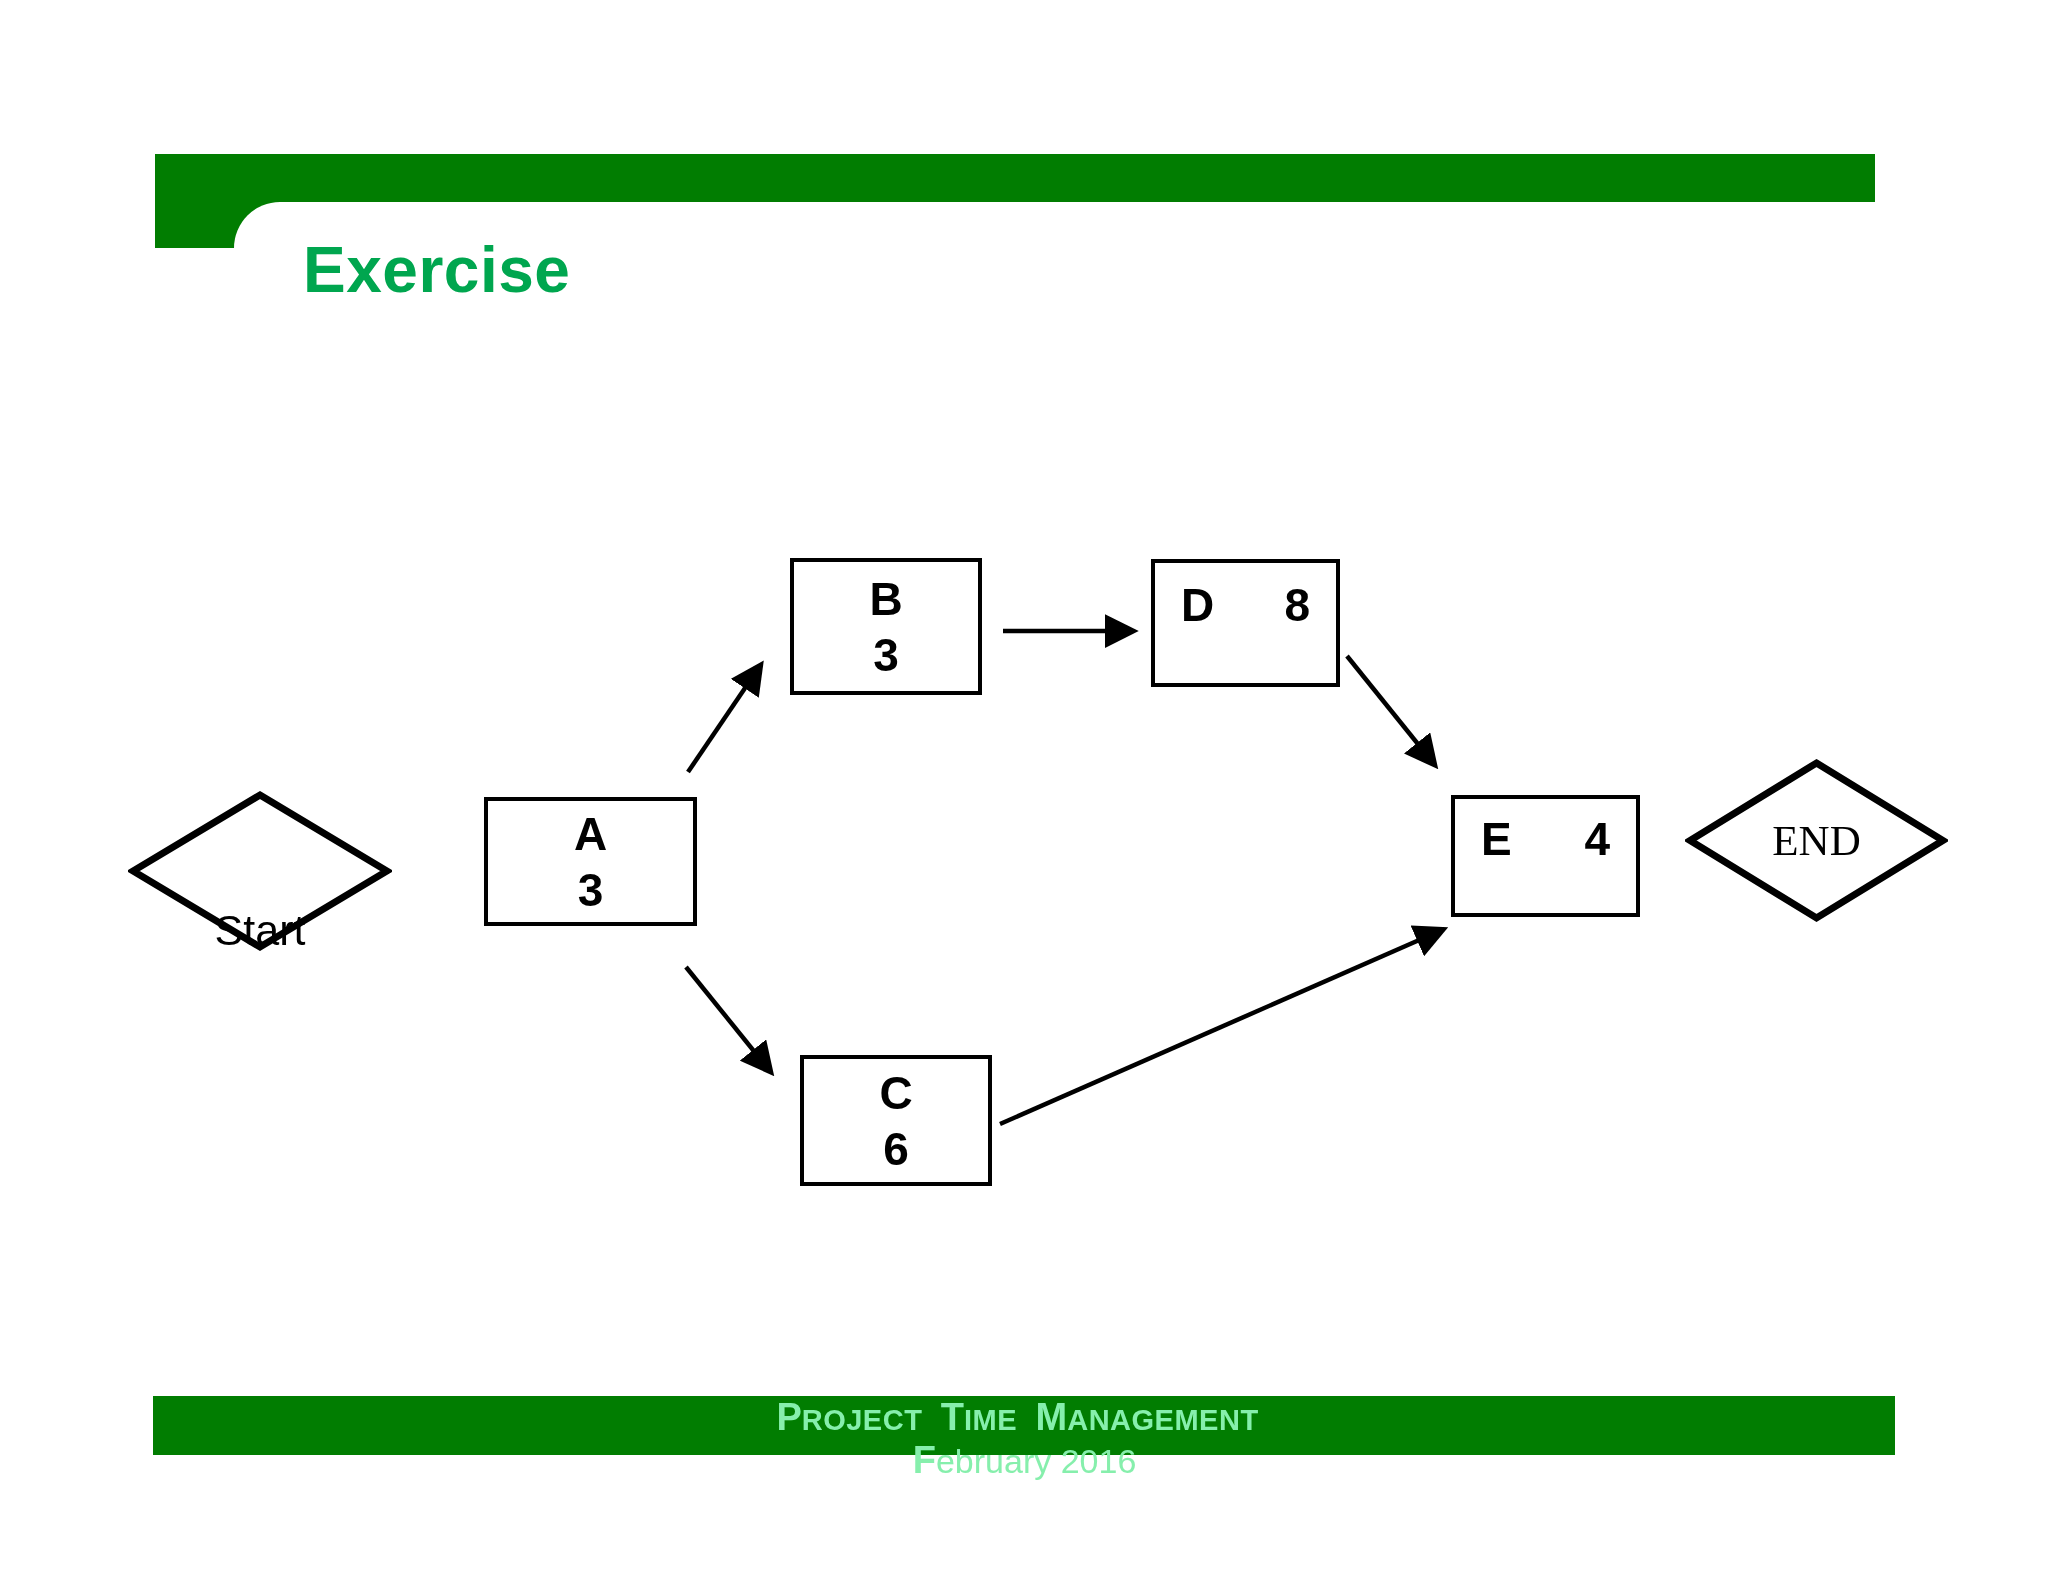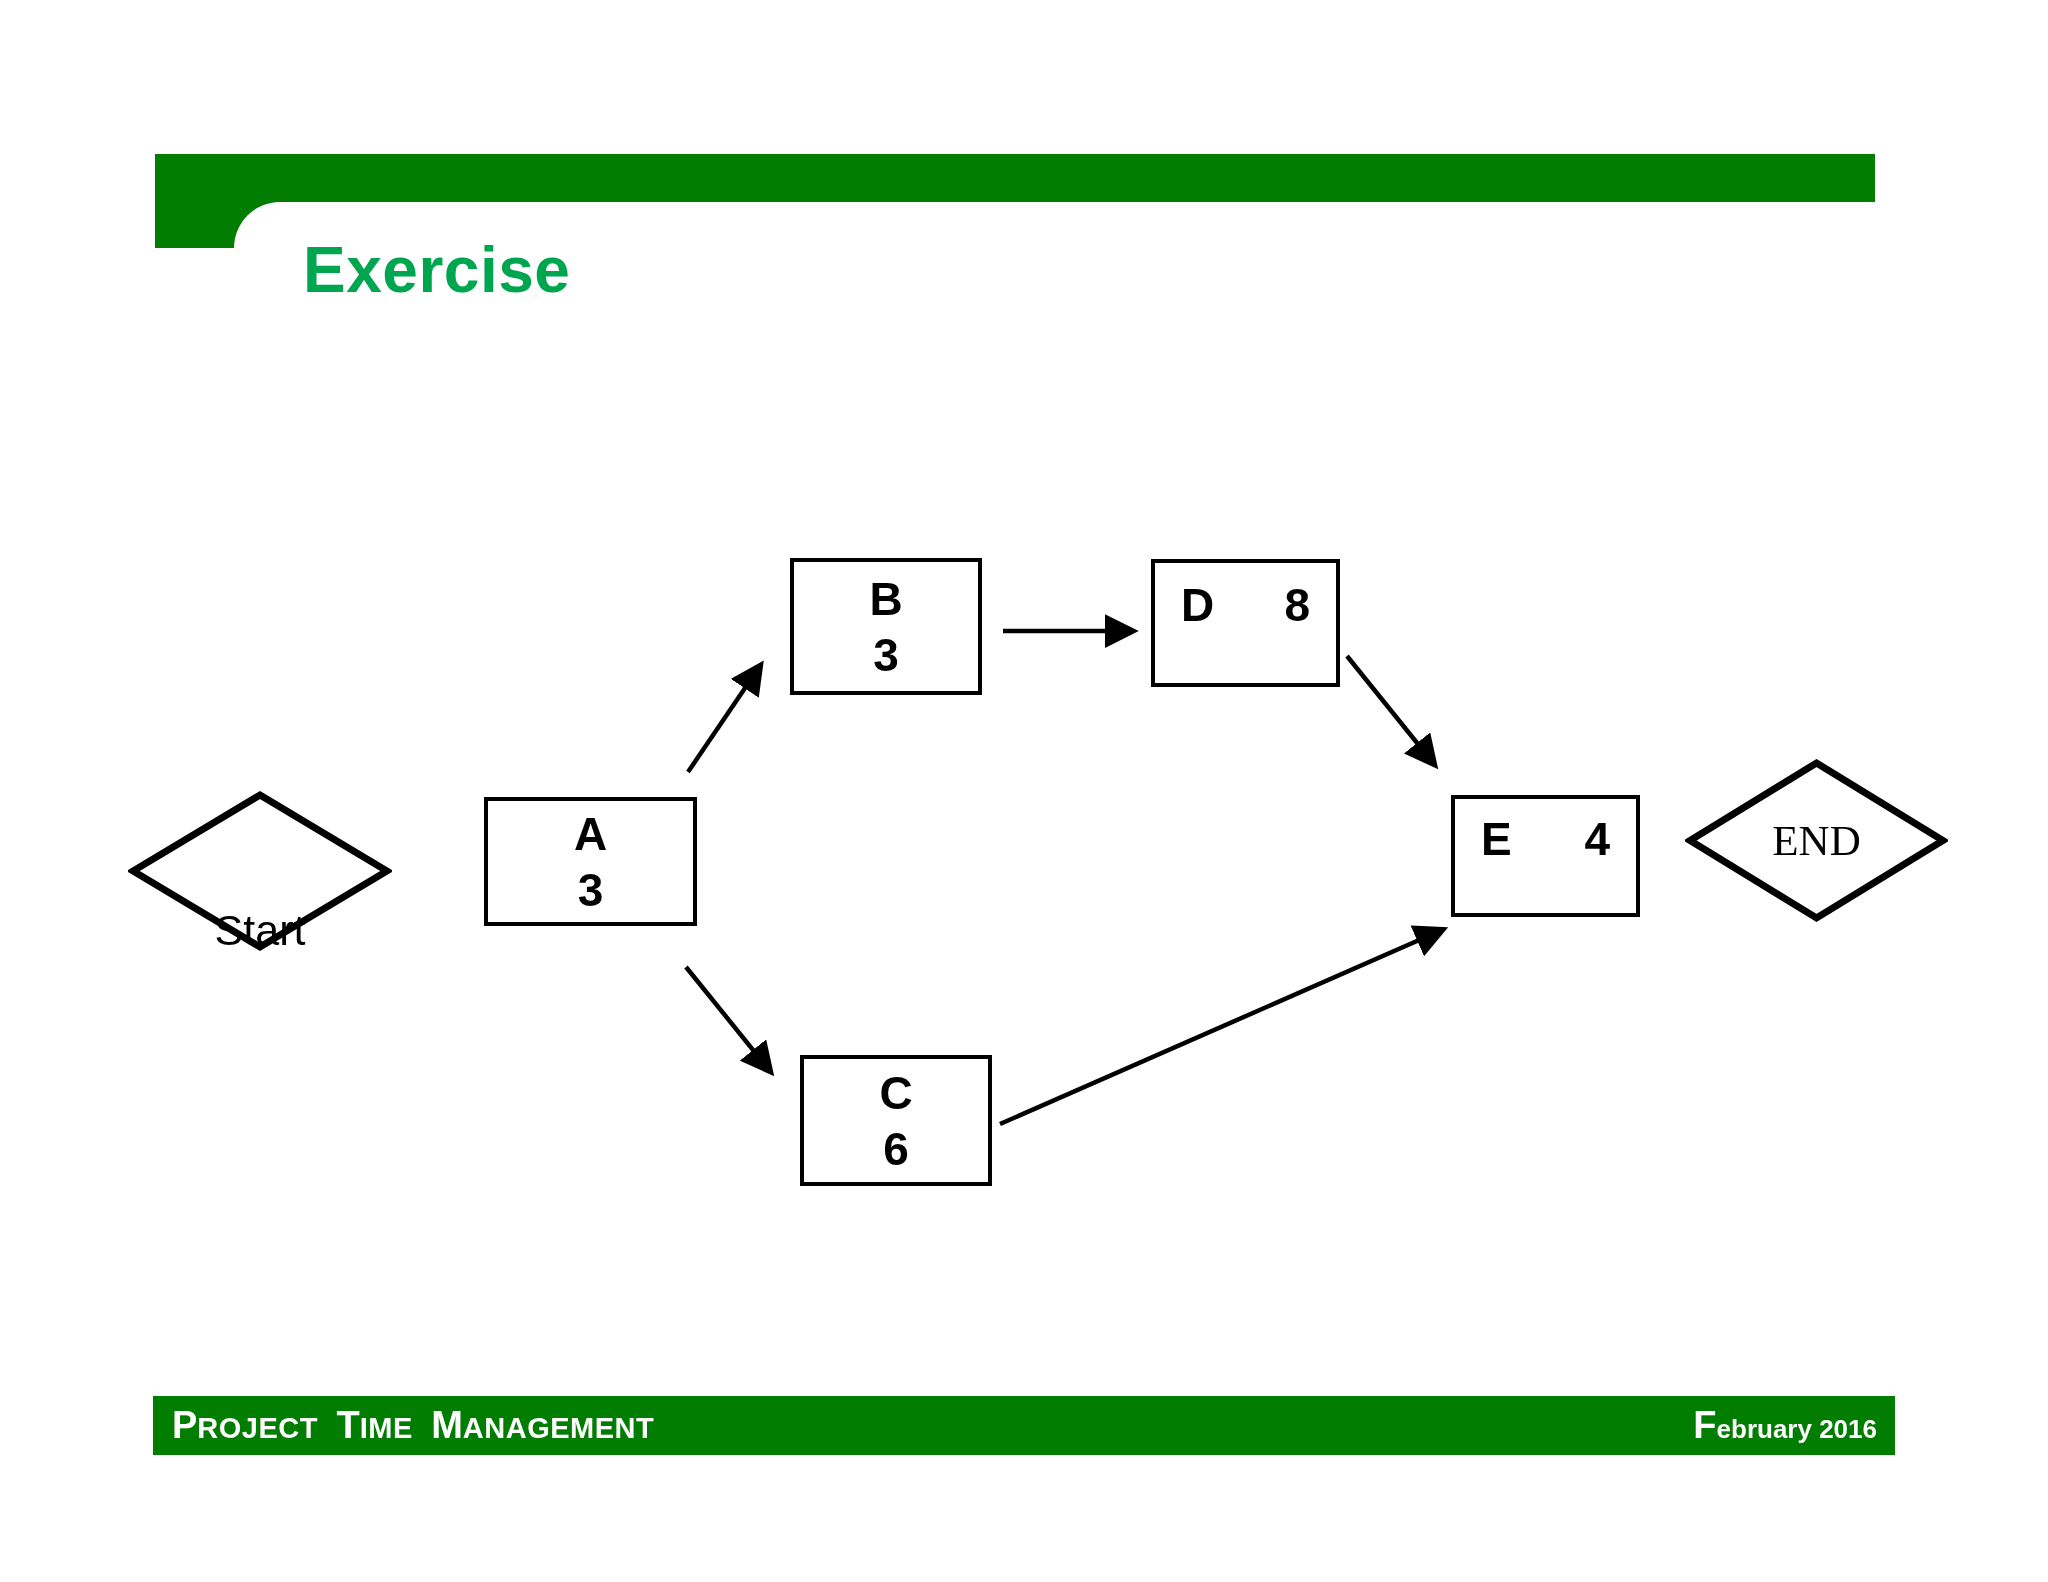--- a/index.html
+++ b/index.html
@@ -58,29 +58,30 @@
   }
 
   .edges{position:absolute;left:0;top:0;pointer-events:none;}
 
   
   .footer-bar{
     position:absolute;left:153px;top:1396px;width:1742px;height:59px;
     background:#017d01;
     display:flex;align-items:center;justify-content:space-between;
     padding:0 18px 0 19px;box-sizing:border-box;
-    color:#ffffff;
+    color:#86efac;
+    flex-direction:column;
   }
   .footer-left{white-space:nowrap;}
   .footer-left .word{margin-right:14px;}
   .footer-left .cap{font-size:38px;font-weight:bold;}
   .footer-left .rest{font-size:29px;font-weight:bold;letter-spacing:0.5px;}
   .footer-right{white-space:nowrap;}
   .footer-right .cap{font-size:38px;font-weight:bold;}
-  .footer-right .rest{font-size:26px;font-weight:bold;}
+  .footer-right .rest{font-size:34px;font-weight:normal;}
 </style>
 </head>
 <body>
 
 <div class="header-bar"></div>
 <div class="header-notch"></div>
 <div class="header-curve"></div>
 <div class="slide-title">Exercise</div>
 
 <svg class="edges" width="2048" height="1582" viewBox="0 0 2048 1582">

